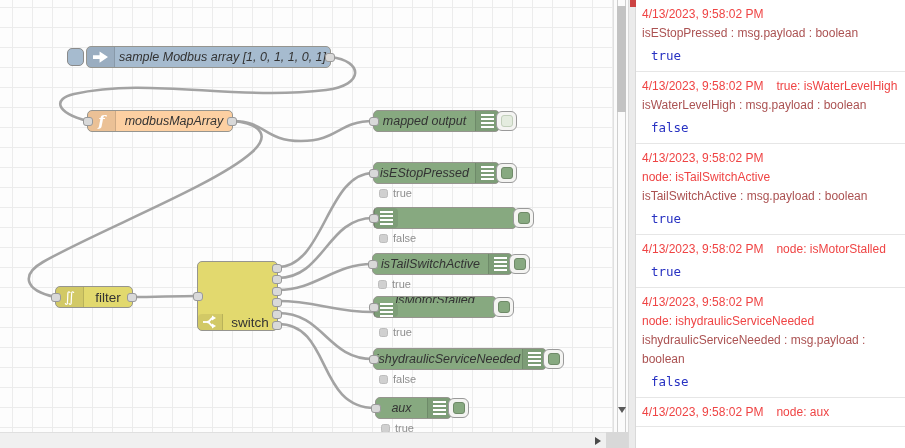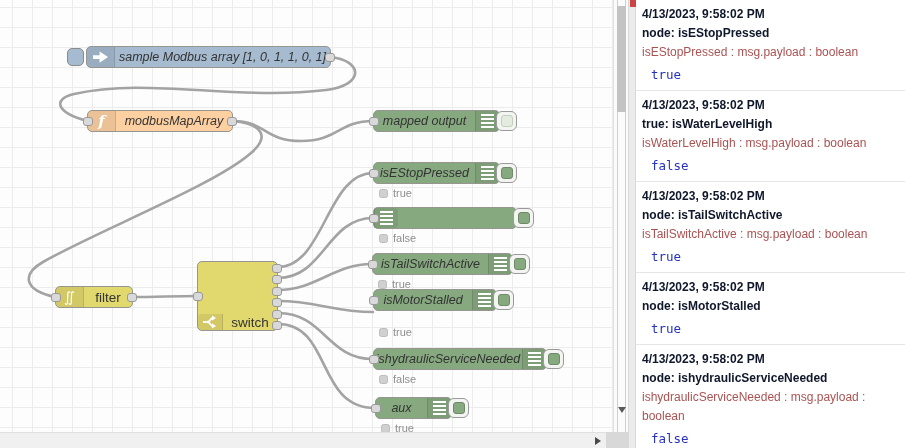--- a/index.html
+++ b/index.html
@@ -75,21 +75,21 @@
     border-top:4px solid transparent; border-bottom:4px solid transparent; border-left:6px solid #4a4a4a; }
   .corner { position:absolute; left:606px; top:432px; width:22px; height:16px; background:#d8d8d8; }
   .splitter { position:absolute; left:628px; top:0; width:8px; height:448px; background:#ebebeb;
     border-left:1px solid #d9d9d9; border-right:1px solid #d9d9d9; }
   .red-marker { position:absolute; left:630px; top:0; width:7px; height:7px; background:#cc4343; }
 
   
   .sidebar { position:absolute; left:636px; top:0; width:269px; height:448px; background:#fff;
     overflow:hidden; }
   .msg { padding:5px 4px 4px 6px; border-bottom:1px solid #e6e6e6; }
-  .msg-header { display:flex; flex-wrap:wrap; column-gap:28px; color:#0f172a; font-size:12px; line-height:19px;font-weight:bold; }
+  .msg-header { display:flex; flex-wrap:wrap; column-gap:13px; color:#ef4444; font-size:12px; line-height:19px; }
   .msg-meta { color:#ab5252; font-size:12px; line-height:19px; }
   .msg-value { font-family:"DejaVu Sans Mono", monospace; color:#2832c2; font-size:12.5px;
     line-height:20px; padding:3px 0 1px 9px; }
 </style>
 </head>
 <body>
 
 <div class="app">
 
   <div class="workspace">
@@ -195,21 +195,21 @@
       <span class="dbg-toggle">
           <span class="inner"></span>
         </span>
       <span class="port in"></span>
     </div>
     <div class="status" style="left:378px;top:279px;">
       <span class="badge"></span>
       <span class="stext">true</span>
     </div>
 
-    <div class="node n-debug" style="left:373px;top:289px;width:124px;">
+    <div class="node n-debug" style="left:373px;top:296px;width:124px;flex-direction:column;">
       <span class="label">isMotorStalled</span>
       <span class="icon-region right">
         <span class="debug-icon">
             <i></i>
             <i></i>
             <i></i>
             <i></i>
           </span>
       </span>
       <span class="dbg-toggle">
@@ -304,21 +304,20 @@
   </div>
   <div class="corner"></div>
   <div class="splitter"></div>
   <div class="red-marker"></div>
 
   <div class="sidebar">
 
     <div class="msg">
       <div class="msg-header">
         <span>4/13/2023, 9:58:02 PM</span>
-        <span>node: isEStopPressed</span>
       </div>
       <div class="msg-meta">isEStopPressed : msg.payload : boolean</div>
       <div class="msg-value">true</div>
     </div>
 
     <div class="msg">
       <div class="msg-header">
         <span>4/13/2023, 9:58:02 PM</span>
         <span>true: isWaterLevelHigh</span>
       </div>

